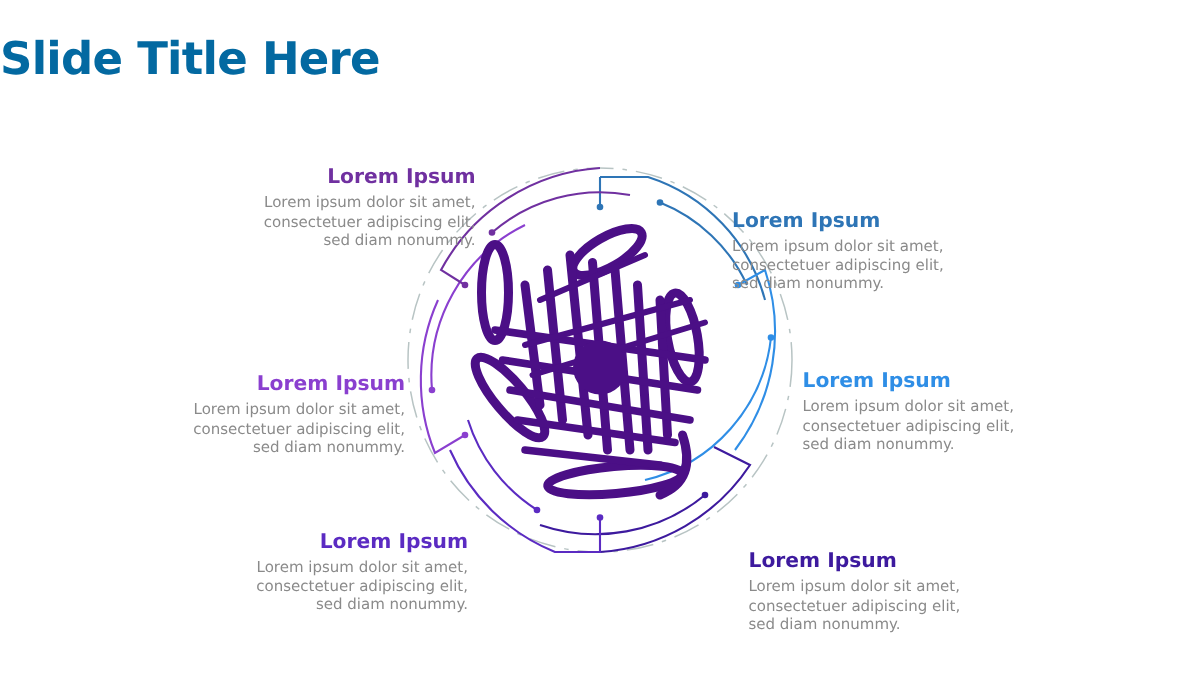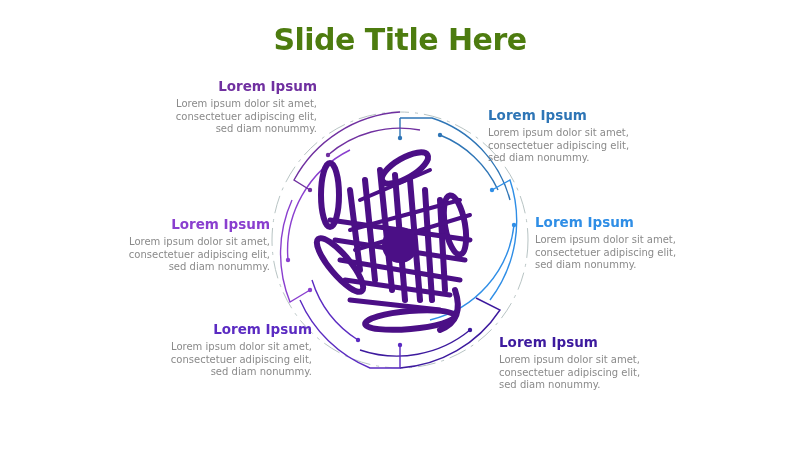--- a/index.html
+++ b/index.html
@@ -1,20 +1,20 @@
 <!DOCTYPE html>
 <html><head>
 <meta charset="utf-8">
 <style>
   html,body{margin:0;padding:0;}
   body{width:800px;height:450px;background:#ffffff;position:relative;overflow:hidden;font-family:"DejaVu Sans",sans-serif;}
-  .title{position:absolute;left:0;width:800px;top:22px;text-align:center;font-size:30px;font-weight:bold;color:#4d7c0f;letter-spacing:-0.5px;}
+  .title{position:absolute;left:0;width:800px;top:22px;text-align:left;font-size:30px;font-weight:bold;color:#0369a1;letter-spacing:-0.5px;}
   .block{position:absolute;width:200px;}
   .block.right-align{text-align:right;}
-  .block .h{font-size:13.5px;font-weight:bold;margin-bottom:4px;}
+  .block .h{font-size:13.5px;font-weight:bold;margin-bottom:4px;margin-top:32px;}
   .block .b{font-size:10px;line-height:12.5px;color:#8a8a8a;}
   svg.diagram{position:absolute;left:0;top:0;}
 </style>
 </head>
 <body>
 
 <div class="title">Slide Title Here</div>
 
 <svg class="diagram" width="800" height="450" viewBox="0 0 800 450">
 

